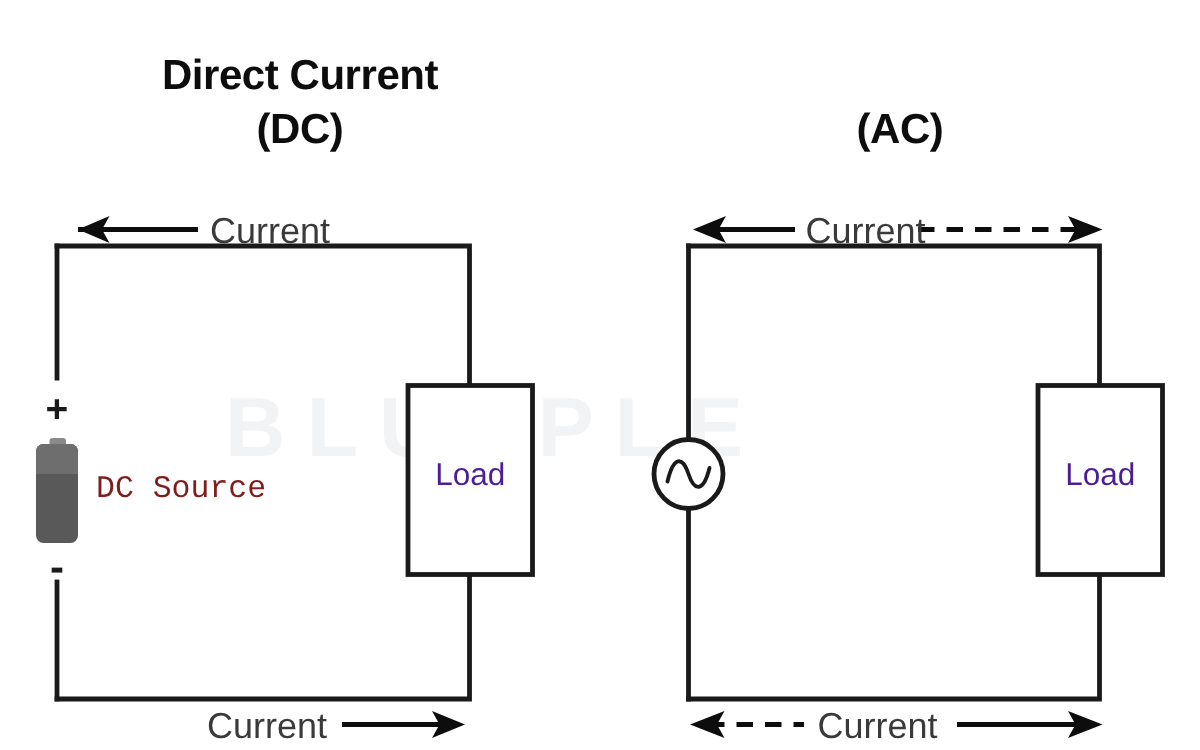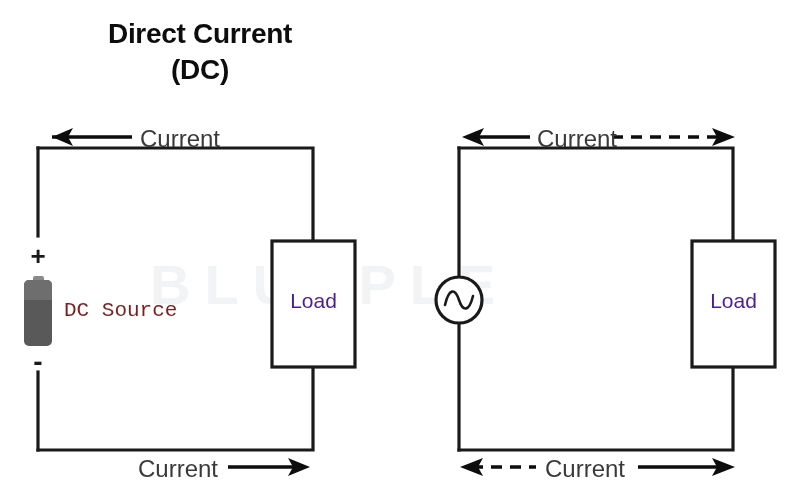--- a/index.html
+++ b/index.html
@@ -4,21 +4,21 @@
 <style>
   html,body{margin:0;padding:0;}
   body{
     width:800px;height:500px;
     background:#ffffff;
     font-family:"Liberation Sans", sans-serif;
     overflow:hidden;
     position:relative;
   }
   #stage{position:absolute;inset:0;width:800px;height:500px;}
-  .panel{position:absolute;top:0;height:476px;width:400px;}
+  .panel{position:absolute;top:16px;height:476px;width:400px;}
   #dc-panel{left:0;}
   #ac-panel{left:400px;}
 
   .title{
     position:absolute;left:0;width:400px;
     text-align:center;
     font-weight:bold;
     color:#0d0d0d;
     font-size:28px;
     letter-spacing:-0.3px;
@@ -108,20 +108,21 @@
     <div class="sign" style="left:24px;top:348px;width:28px;font-size:28px;">-</div>
 
     <div class="lbl lbl-current" style="left:140px;top:127px;">Current</div>
     <div class="lbl lbl-current" style="left:138px;top:457px;">Current</div>
     <div class="lbl lbl-src" style="left:64px;top:300px;">DC Source</div>
     <div class="lbl lbl-load" style="left:272px;top:290px;width:83px;text-align:center;">Load</div>
   </div>
 
   <div class="panel" id="ac-panel">
 
+    <div class="title title-l2">(AC)</div>
 
     <svg class="wirelayer" viewBox="0 0 400 500">
 
       <path d="M59,148 L333,148 L333,241" fill="none" stroke="#1a1a1a" stroke-width="3.2" stroke-linecap="square"></path>
 
       <path d="M59,148 L59,277" fill="none" stroke="#1a1a1a" stroke-width="3.2" stroke-linecap="square"></path>
 
       <path d="M59,323 L59,450" fill="none" stroke="#1a1a1a" stroke-width="3.2" stroke-linecap="square"></path>
 
       <path d="M59,450 L333,450 L333,367" fill="none" stroke="#1a1a1a" stroke-width="3.2" stroke-linecap="square"></path>

